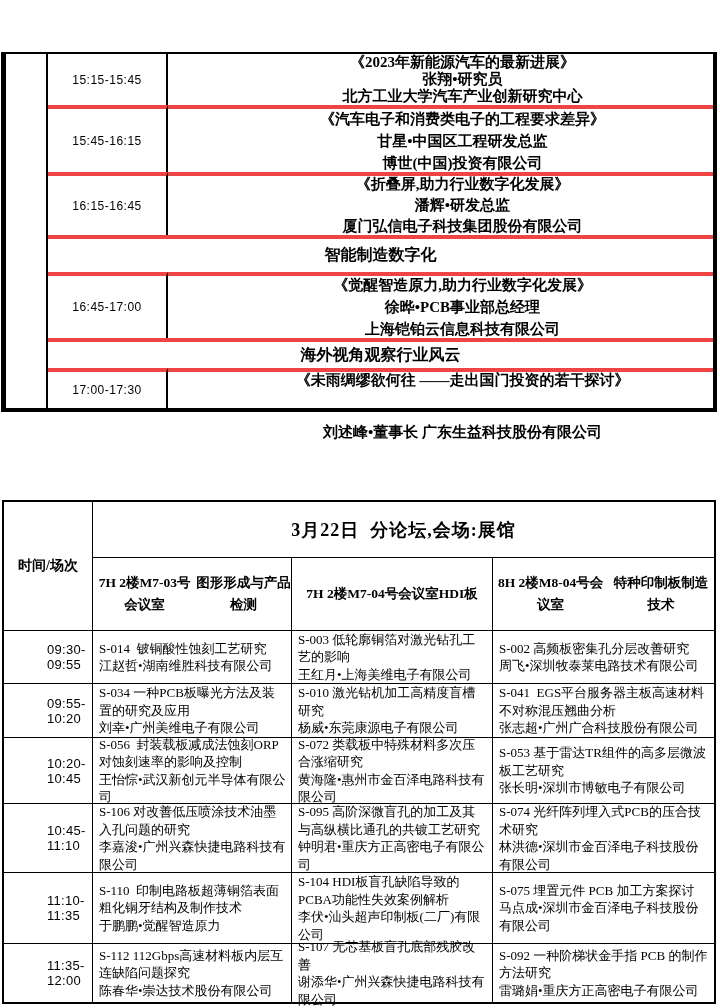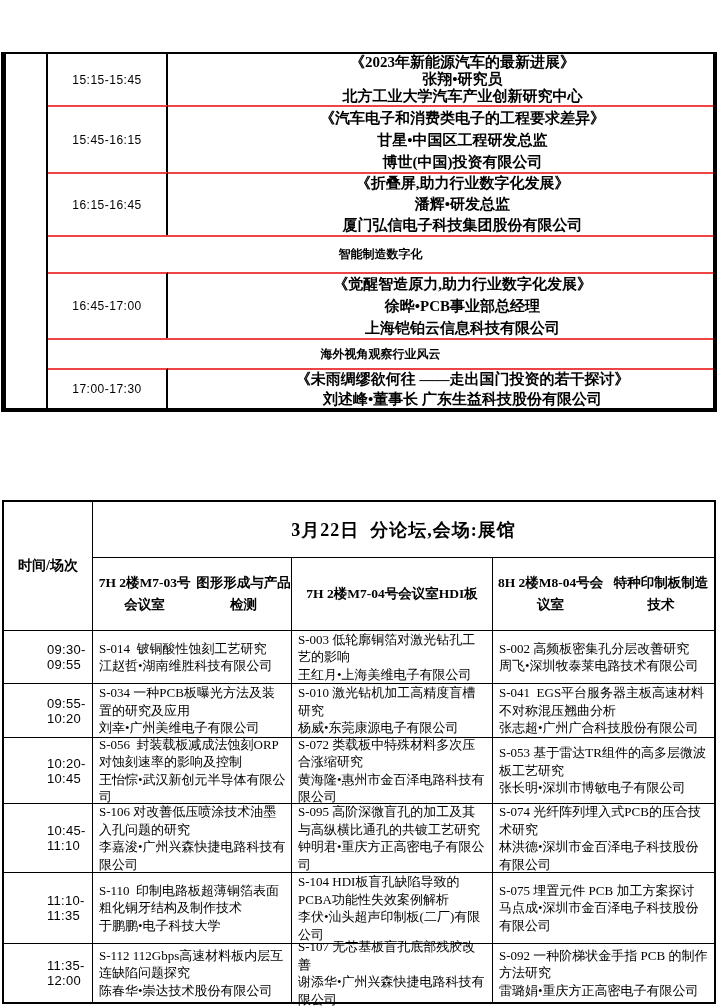--- a/index.html
+++ b/index.html
@@ -22,27 +22,27 @@
     font-family:"Liberation Sans", sans-serif; font-size:12px; letter-spacing:.5px;
     border-right:2px solid #000;
   }
   .t1 .talk {
     display:flex; flex-direction:column; justify-content:center; align-items:center;
     text-align:center; font-weight:bold; font-size:15px; white-space:pre-wrap;padding-left:44px;
   }
   .t1 .lh17 .talk-line { line-height:17px; }
   .t1 .lh21 .talk-line { line-height:21px; }
   .t1 .lh22 .talk-line { line-height:22px; }
-  .t1 .lh20 .talk-line { line-height:20px; }
+  .t1 .lh20 .talk-line { line-height:20px;margin-top:32px; }
   .t1 .sect {
     grid-column:2 / span 2;
     display:flex; align-items:center; justify-content:center;
-    font-family:"Liberation Sans", sans-serif; font-weight:bold; font-size:12px;
-  }
-  .t1 .bt { border-top:2px solid #ef4444;text-align:center; }
+    font-family:"Liberation Sans", sans-serif; font-weight:bold; font-size:16px;
+  }
+  .t1 .bt { border-top:4px solid #ef4444;text-align:center; }
   .t1 .cellwrap { display:contents; }
 
   
   .t2 {
     position:absolute; left:2px; top:500px; width:714px;
     border:2px solid #000;
     display:grid;
     grid-template-columns:89px 199px 201px 1fr;
     grid-template-rows:56px 72px 53px 54px 66px 69px 71px 59px;
     grid-auto-flow:row;
@@ -197,21 +197,21 @@
     <div>钟明君•重庆方正高密电子有限公司</div>
   </div>
   <div class="paper bt">
     <div>S-074 光纤阵列埋入式PCB的压合技术研究</div>
     <div>林洪德•深圳市金百泽电子科技股份有限公司</div>
   </div>
 
   <div class="time bt br">11:10-11:35</div>
   <div class="paper bt br">
     <div>S-110  印制电路板超薄铜箔表面粗化铜牙结构及制作技术</div>
-    <div>于鹏鹏•电子科技大学</div>
+    <div>于鹏鹏•觉醒智造原力</div>
   </div>
   <div class="paper bt br">
     <div>S-104 HDI板盲孔缺陷导致的PCBA功能性失效案例解析</div>
     <div>李伏•汕头超声印制板(二厂)有限公司</div>
   </div>
   <div class="paper bt">
     <div>S-075 埋置元件 PCB 加工方案探讨</div>
     <div>马点成•深圳市金百泽电子科技股份有限公司</div>
   </div>
 

